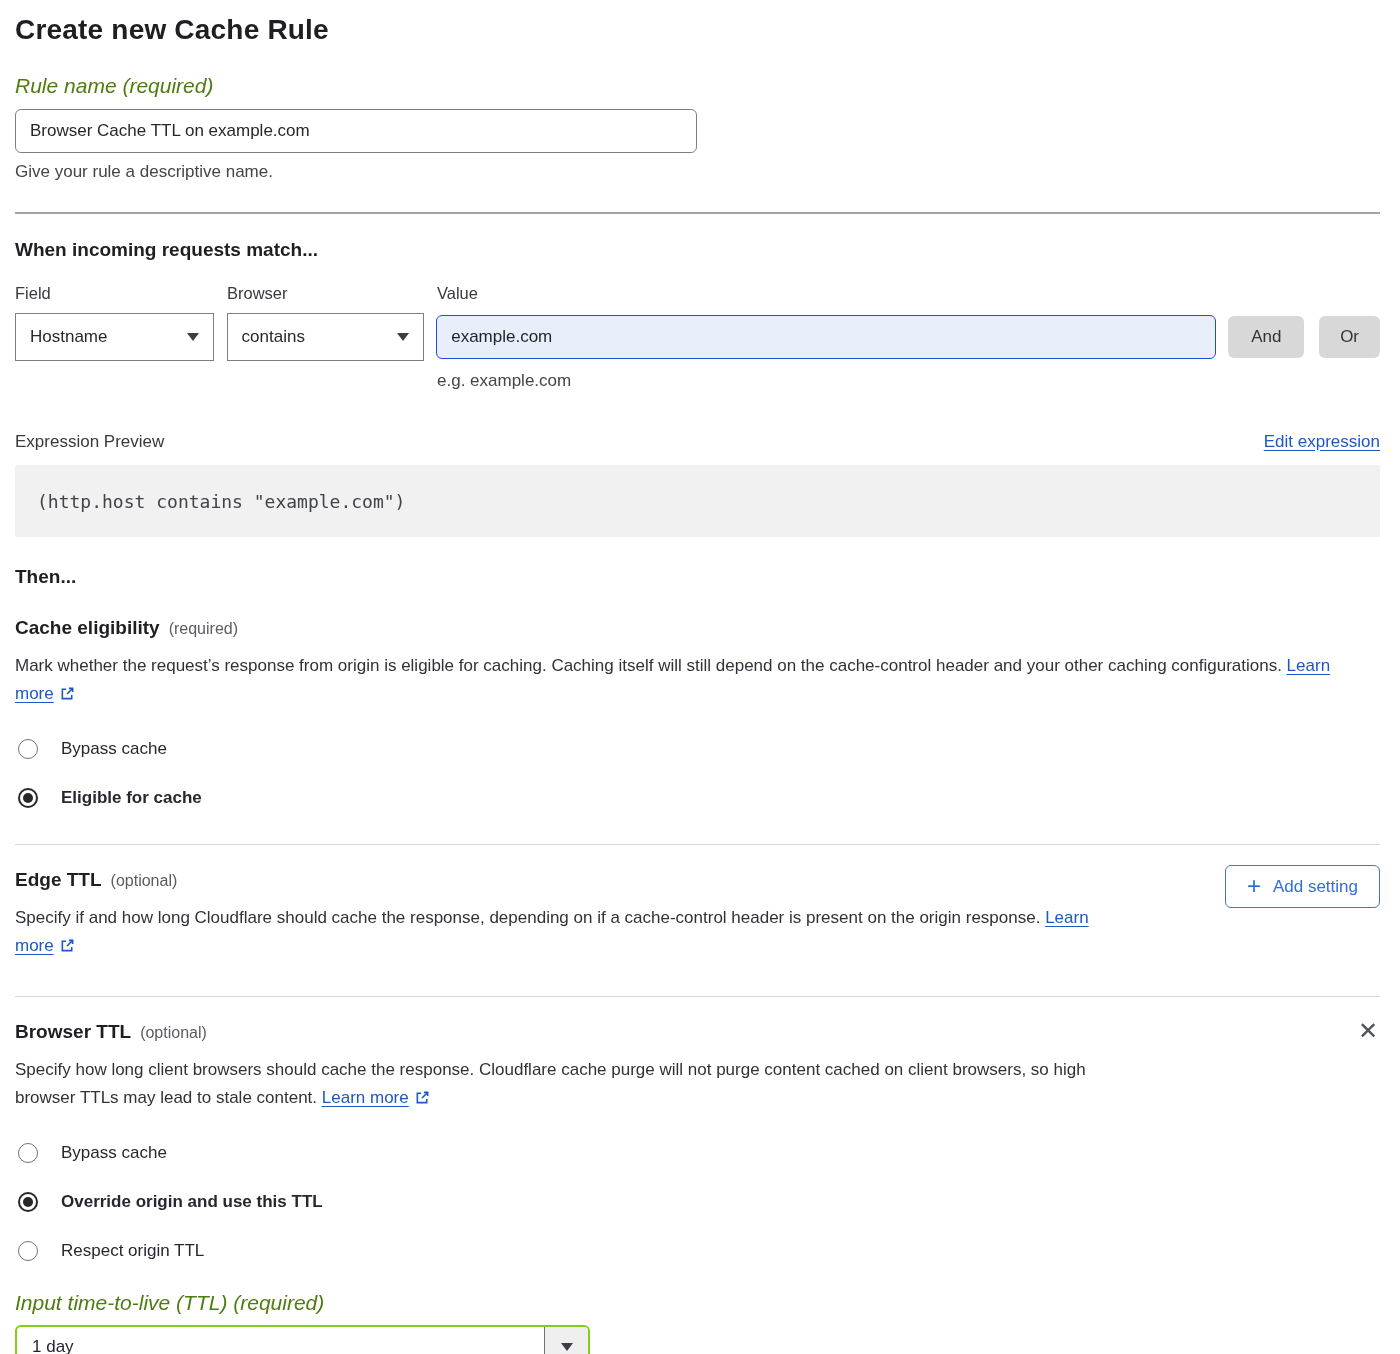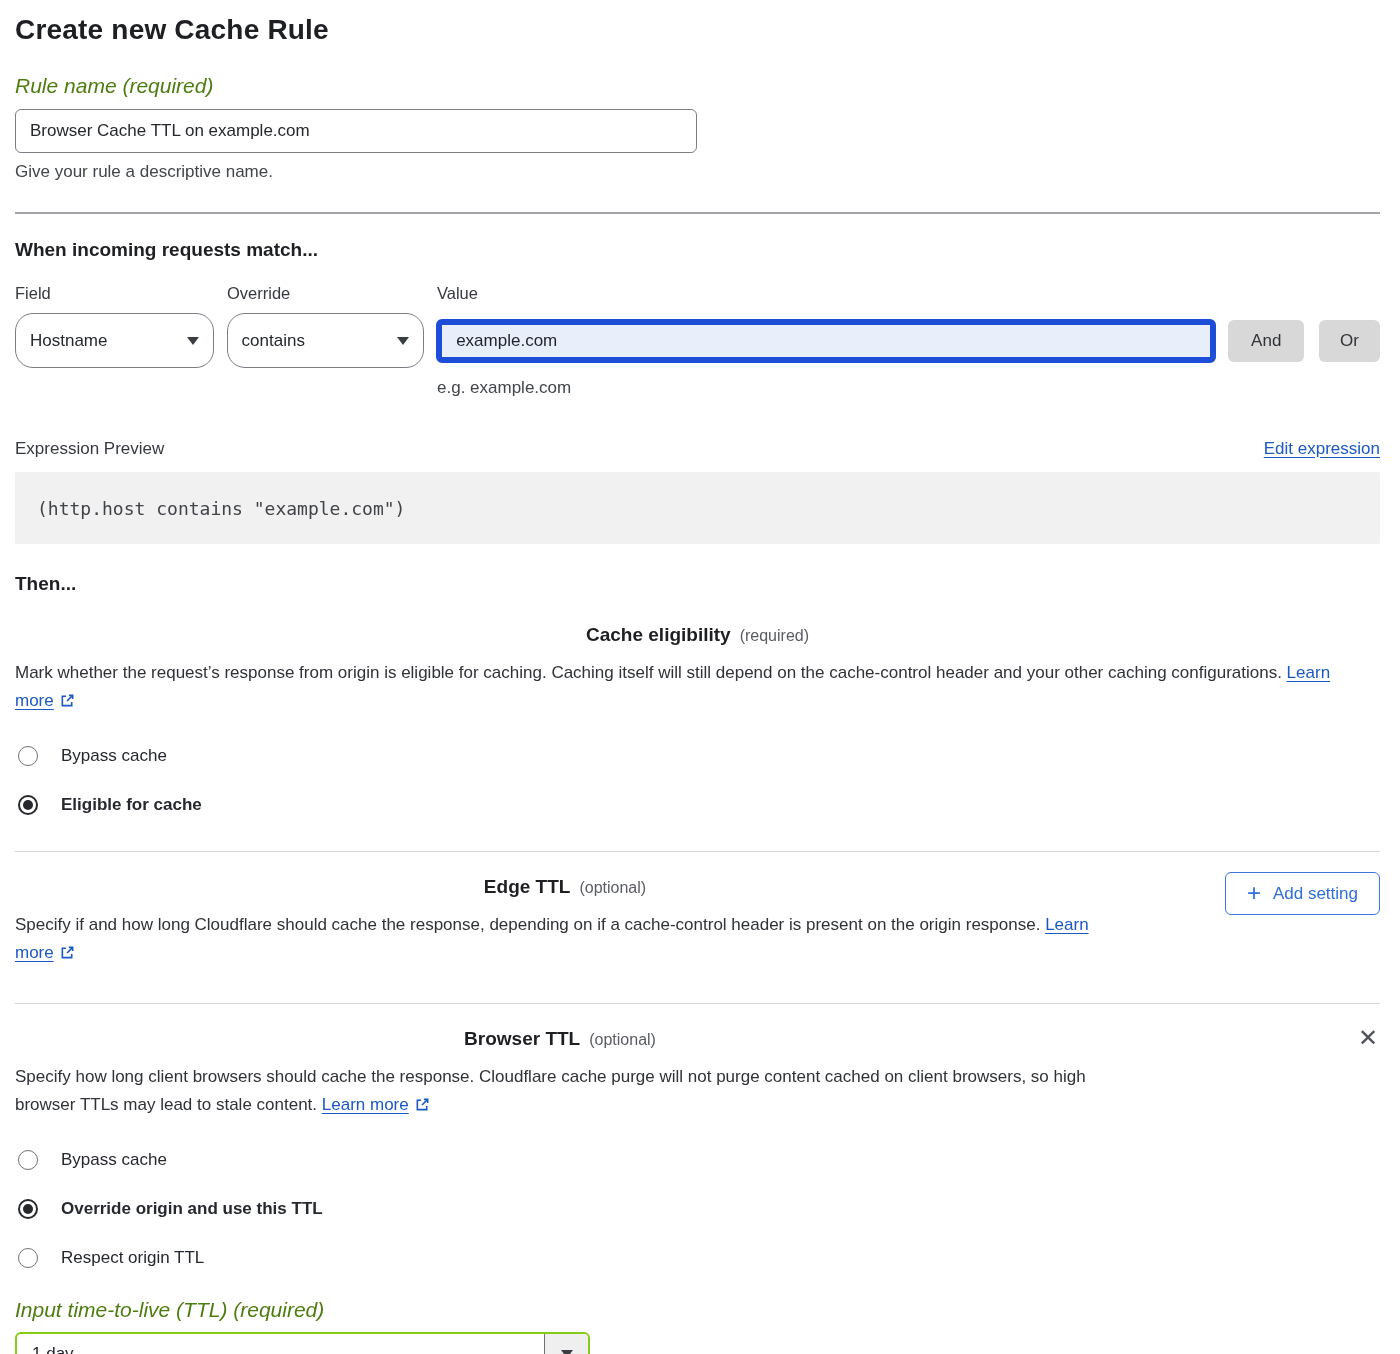--- a/index.html
+++ b/index.html
@@ -28,30 +28,30 @@
 
   h2.section-heading { margin-top:25px; font-size:19px; font-weight:bold; color:#1d1f23; }
 
   .controls-labels { margin-top:23px; display:flex; }
   .controls-labels .lbl { font-size:16.5px; color:#36393f; }
   .lbl-field { width:212px; }
   .lbl-operator { width:210px; }
 
   .controls-row { margin-top:10px; display:flex; align-items:center; }
   .select-box {
-    height:55px; border:1px solid #7b7e85; border-radius:18px; background:#fff;
+    height:48px; border:1px solid #7b7e85; border-radius:0; background:#fff;
     display:flex; align-items:center; justify-content:space-between;
     padding:0 14px; font-size:17px; color:#25282e; cursor:pointer;
   }
   .select-field { width:199px; margin-right:13px; }
   .select-operator { width:198px; margin-right:12px; }
   .caret { width:0; height:0; border-left:6px solid transparent; border-right:6px solid transparent; border-top:8px solid #3a3d42; }
   .value-input {
     width:782px; height:44px; margin-right:12px;
-    border:6px solid #1d4ed8; border-radius:6px; background:#e9eefb;
+    border:1px solid #1d4ed8; border-radius:6px; background:#e9eefb;
     display:flex; align-items:center; padding:0 14px; font-size:17px; color:#1f2228;
   }
   .gray-btn {
     height:42px; border:none; border-radius:6px; background:#d8d8d9;
     font-family:inherit; font-size:17px; color:#303338; cursor:pointer;
   }
   .btn-and { width:76px; margin-right:15px; }
   .btn-or  { width:61px; }
   .value-help { margin-top:10px; margin-left:422px; font-size:17px; color:#42454b; }
 
@@ -59,21 +59,21 @@
   .expr-label { font-size:17px; color:#36393f; }
   a.link { color:#1b59c4; font-size:17px; text-decoration:underline; text-underline-offset:3px; cursor:pointer; }
   .code-block {
     margin-top:13px; height:72px; background:#f1f1f2; border-radius:2px;
     display:flex; align-items:center; padding:0 22px;
     font-family:"DejaVu Sans Mono", monospace; font-size:18px; color:#404348;
   }
 
   h2.then-heading { margin-top:29px; }
 
-  .setting-heading { display:flex; align-items:baseline;justify-content:center; }
+  .setting-heading { display:flex; align-items:baseline; }
   .setting-heading .name { font-size:19px; font-weight:bold; color:#1d1f23; }
   .setting-heading .qualifier { margin-left:9px; font-size:16px; color:#595c62; }
   .desc { margin-top:13px; font-size:17px; line-height:28px; color:#2f3237; max-width:1345px; }
   .desc a.link { font-size:17px; }
   .ext-icon { display:inline-block; vertical-align:-2px; margin-left:6px; color:#1b59c4; }
 
   .radio-row { display:flex; align-items:center; margin-top:29px; cursor:pointer; }
   .radio {
     width:20px; height:20px; margin-left:3px; border:1.5px solid #6f7277; border-radius:50%;
     background:#fff; flex:none; position:relative;
@@ -122,21 +122,21 @@
     <span>Browser Cache TTL on example.com</span>
   </div>
   <div class="help-text">Give your rule a descriptive name.</div>
 
   <hr class="divider">
 
   <h2 class="section-heading">When incoming requests match...</h2>
 
   <div class="controls-labels">
     <span class="lbl lbl-field">Field</span>
-    <span class="lbl lbl-operator">Override</span>
+    <span class="lbl lbl-operator">Browser</span>
     <span class="lbl">Value</span>
   </div>
 
   <div class="controls-row">
     <div class="select-box select-field">
       <span>Hostname</span>
       <span class="caret"></span>
     </div>
     <div class="select-box select-operator">
       <span>contains</span>

